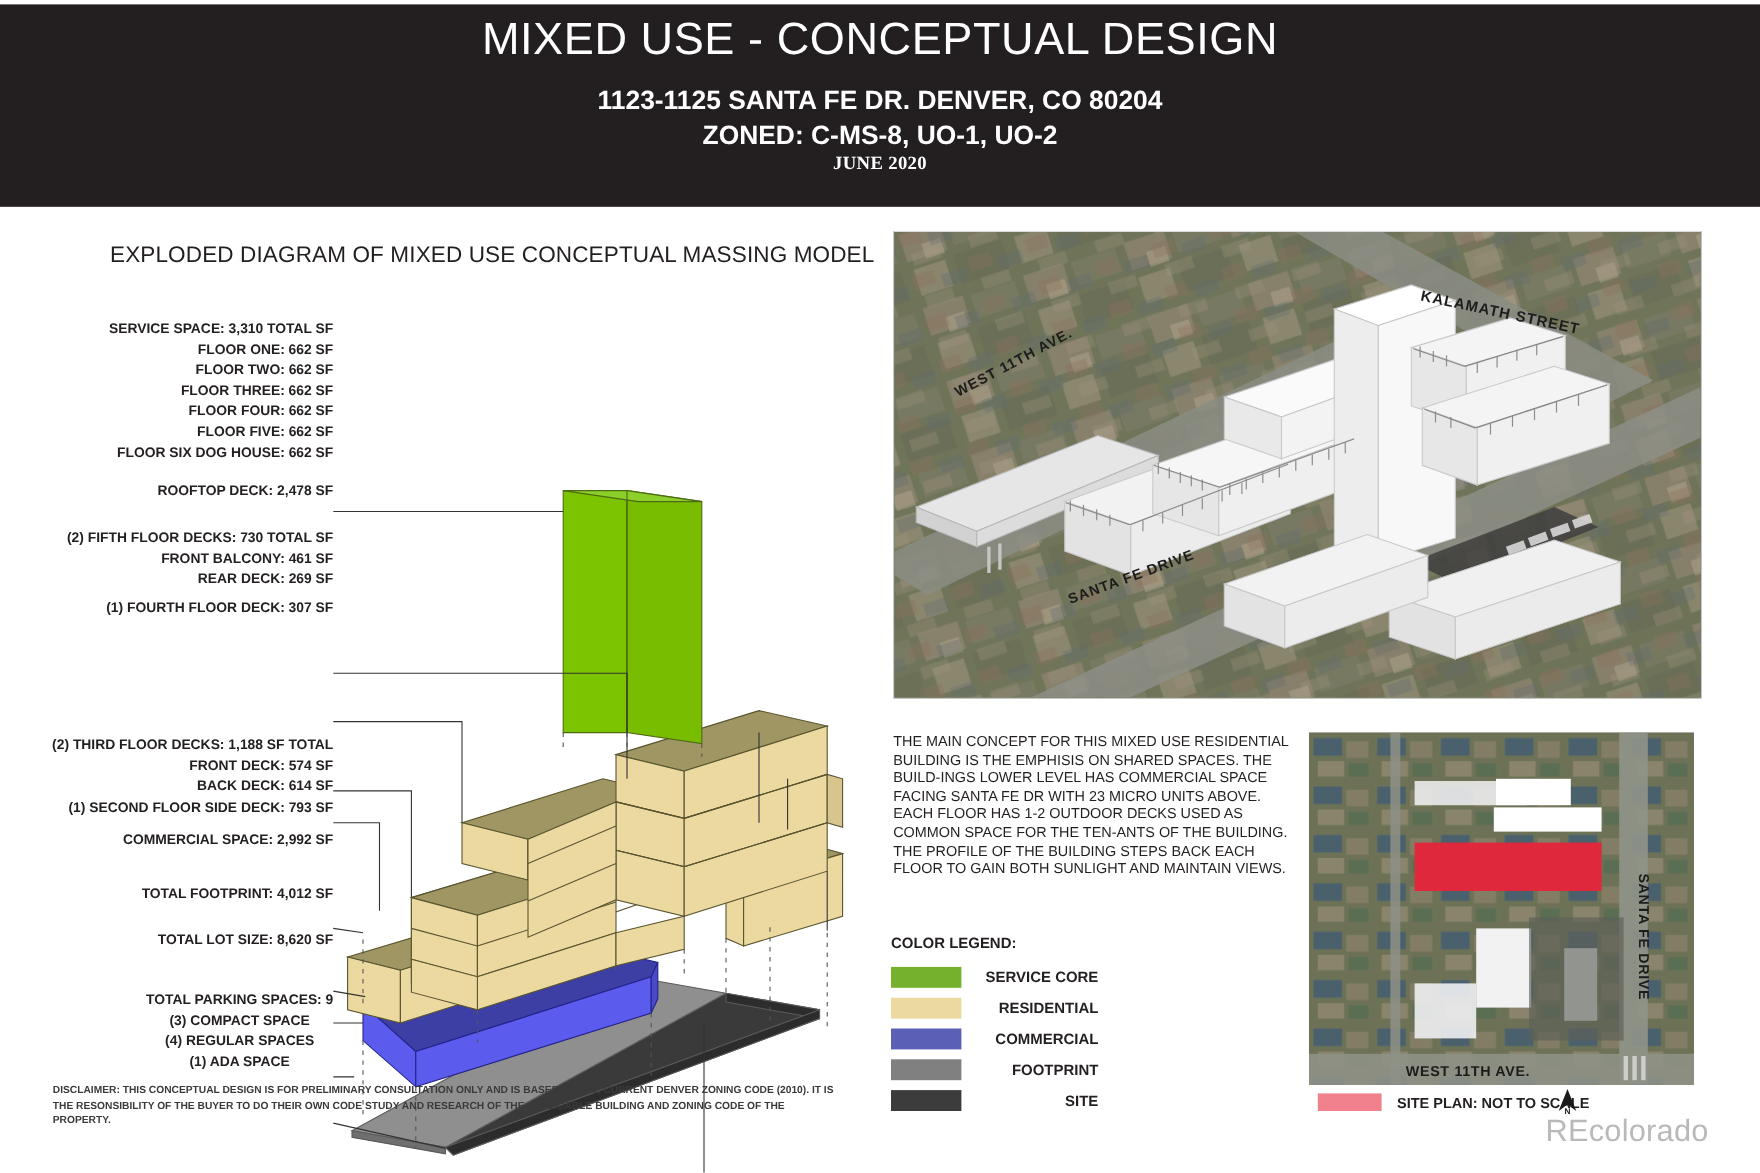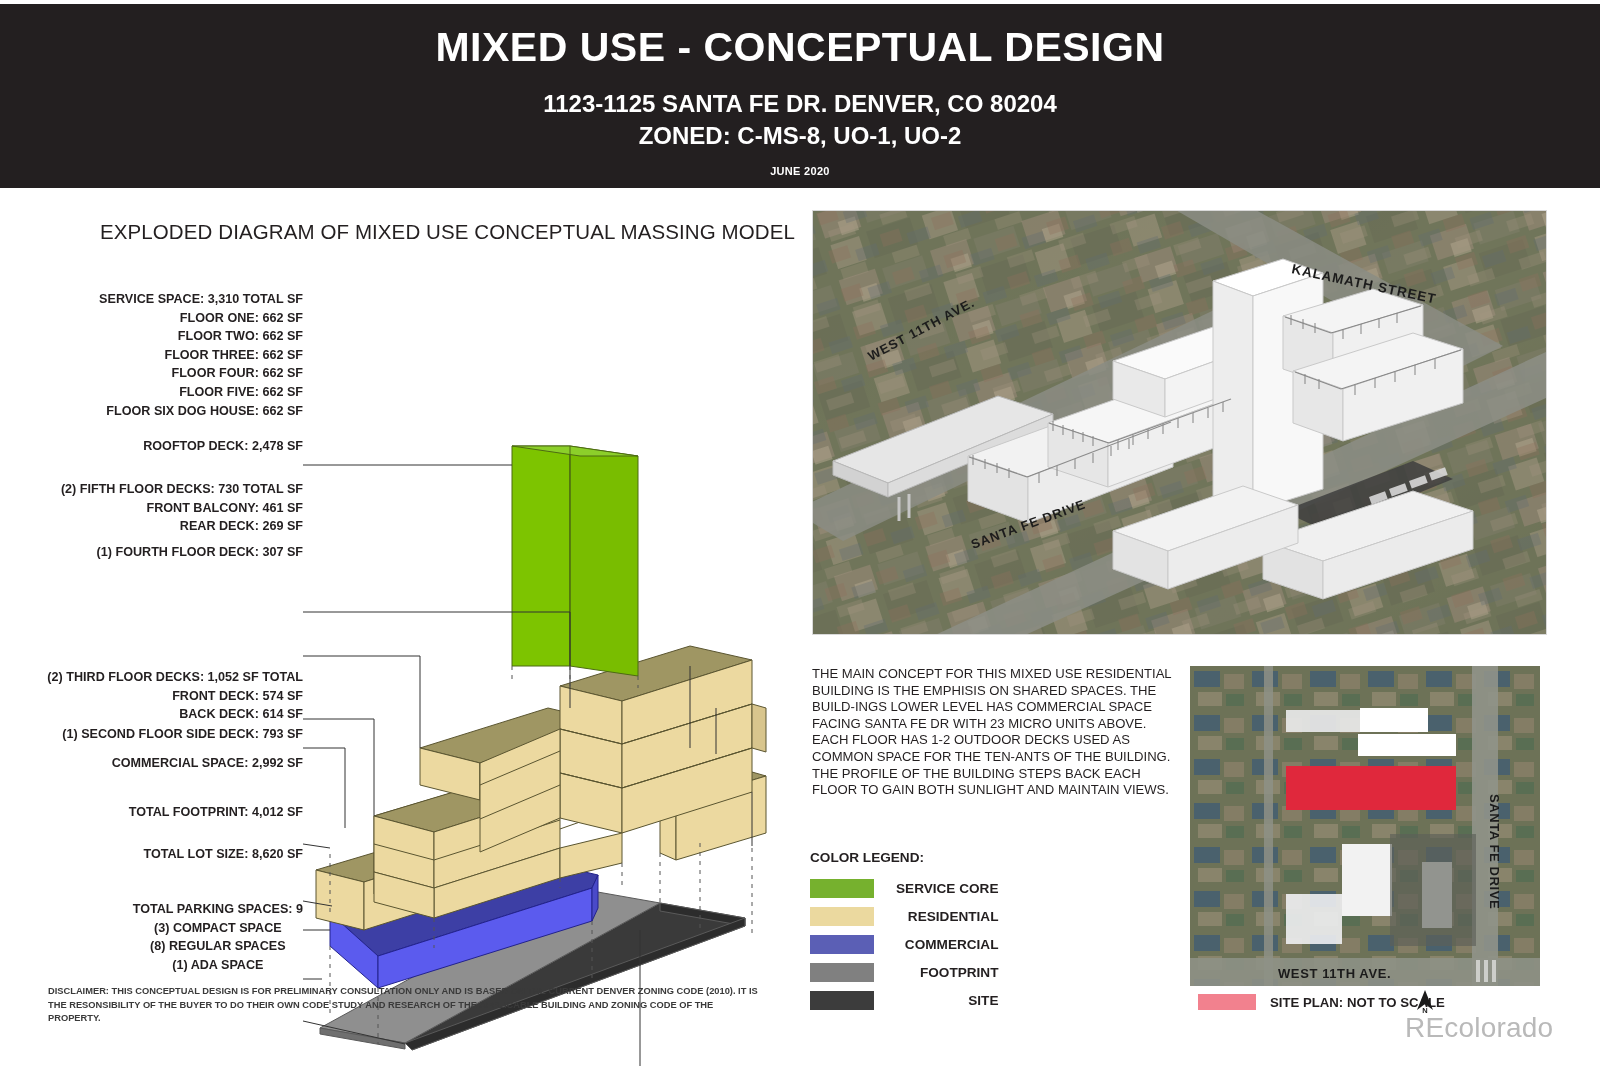--- a/index.html
+++ b/index.html
@@ -5,26 +5,26 @@
   * { margin:0; padding:0; box-sizing:border-box; }
   html,body { width:1600px; height:1066px; background:#ffffff; overflow:hidden; }
   body { font-family:"Liberation Sans", sans-serif; color:#231f20; }
 
   
   #header {
     position:absolute; left:0; top:4px; width:1600px; height:184px;
     background:#231f20; color:#ffffff; text-align:center;
   }
   #header .title {
-    font-size:41px; font-weight:700; letter-spacing:.5px;
-    padding-top:22px; line-height:1.05;
+    font-size:41px; font-weight:400; letter-spacing:.5px;
+    padding-top:10px; line-height:1.05;
   }
   #header .addr { font-size:24px; font-weight:700; margin-top:19px; line-height:1.32; }
   #header .zoned { font-size:24px; font-weight:700; line-height:1.32; }
-  #header .date { font-size:11px; font-weight:700; margin-top:14px; letter-spacing:.3px; }
+  #header .date { font-size:17px; font-weight:700; letter-spacing:.3px;font-family:Liberation Serif, serif; }
 
   
   #left-panel { position:absolute; left:0; top:188px; width:800px; height:878px; }
   #diagram-heading {
     position:absolute; left:100px; top:32px;
     font-size:20.5px; font-weight:400; letter-spacing:.1px; color:#231f20;
   }
 
   .annot {
     position:absolute; text-align:right; font-size:12.6px; font-weight:700;
@@ -269,21 +269,21 @@
     <div class="sub">FRONT BALCONY: 461 SF</div>
     <div class="sub">REAR DECK: 269 SF</div>
   </div>
 
   <div class="annot" style="right:497px; top:335px;">
     <div>(1) FOURTH FLOOR DECK: 307 SF</div>
   </div>
 
 
   <div class="annot" style="right:497px; top:460px;">
-    <div>(2) THIRD FLOOR DECKS: 1,052 SF TOTAL</div>
+    <div>(2) THIRD FLOOR DECKS: 1,188 SF TOTAL</div>
     <div class="sub">FRONT DECK: 574 SF</div>
     <div class="sub">BACK DECK: 614 SF</div>
   </div>
 
   <div class="annot" style="right:497px; top:517px;">
     <div>(1) SECOND FLOOR SIDE DECK: 793 SF</div>
   </div>
 
   <div class="annot" style="right:497px; top:546px;">
     <div>COMMERCIAL SPACE: 2,992 SF</div>
@@ -293,21 +293,21 @@
     <div>TOTAL FOOTPRINT: 4,012 SF</div>
   </div>
 
   <div class="annot" style="right:497px; top:637px;">
     <div>TOTAL LOT SIZE: 8,620 SF</div>
   </div>
 
   <div class="annot" style="right:497px; top:692px;text-align:center;">
     <div>TOTAL PARKING SPACES: 9</div>
     <div class="sub">(3) COMPACT SPACE</div>
-    <div class="sub">(8) REGULAR SPACES</div>
+    <div class="sub">(4) REGULAR SPACES</div>
     <div class="sub">(1) ADA SPACE</div>
   </div>
 </div>
 
 <div id="right-panel">
 
   <div id="aerial">
     <svg viewBox="0 0 735 425" width="735" height="425">
       <defs>
         <linearGradient id="gTurf" x1="0" y1="0" x2="1" y2="1">

